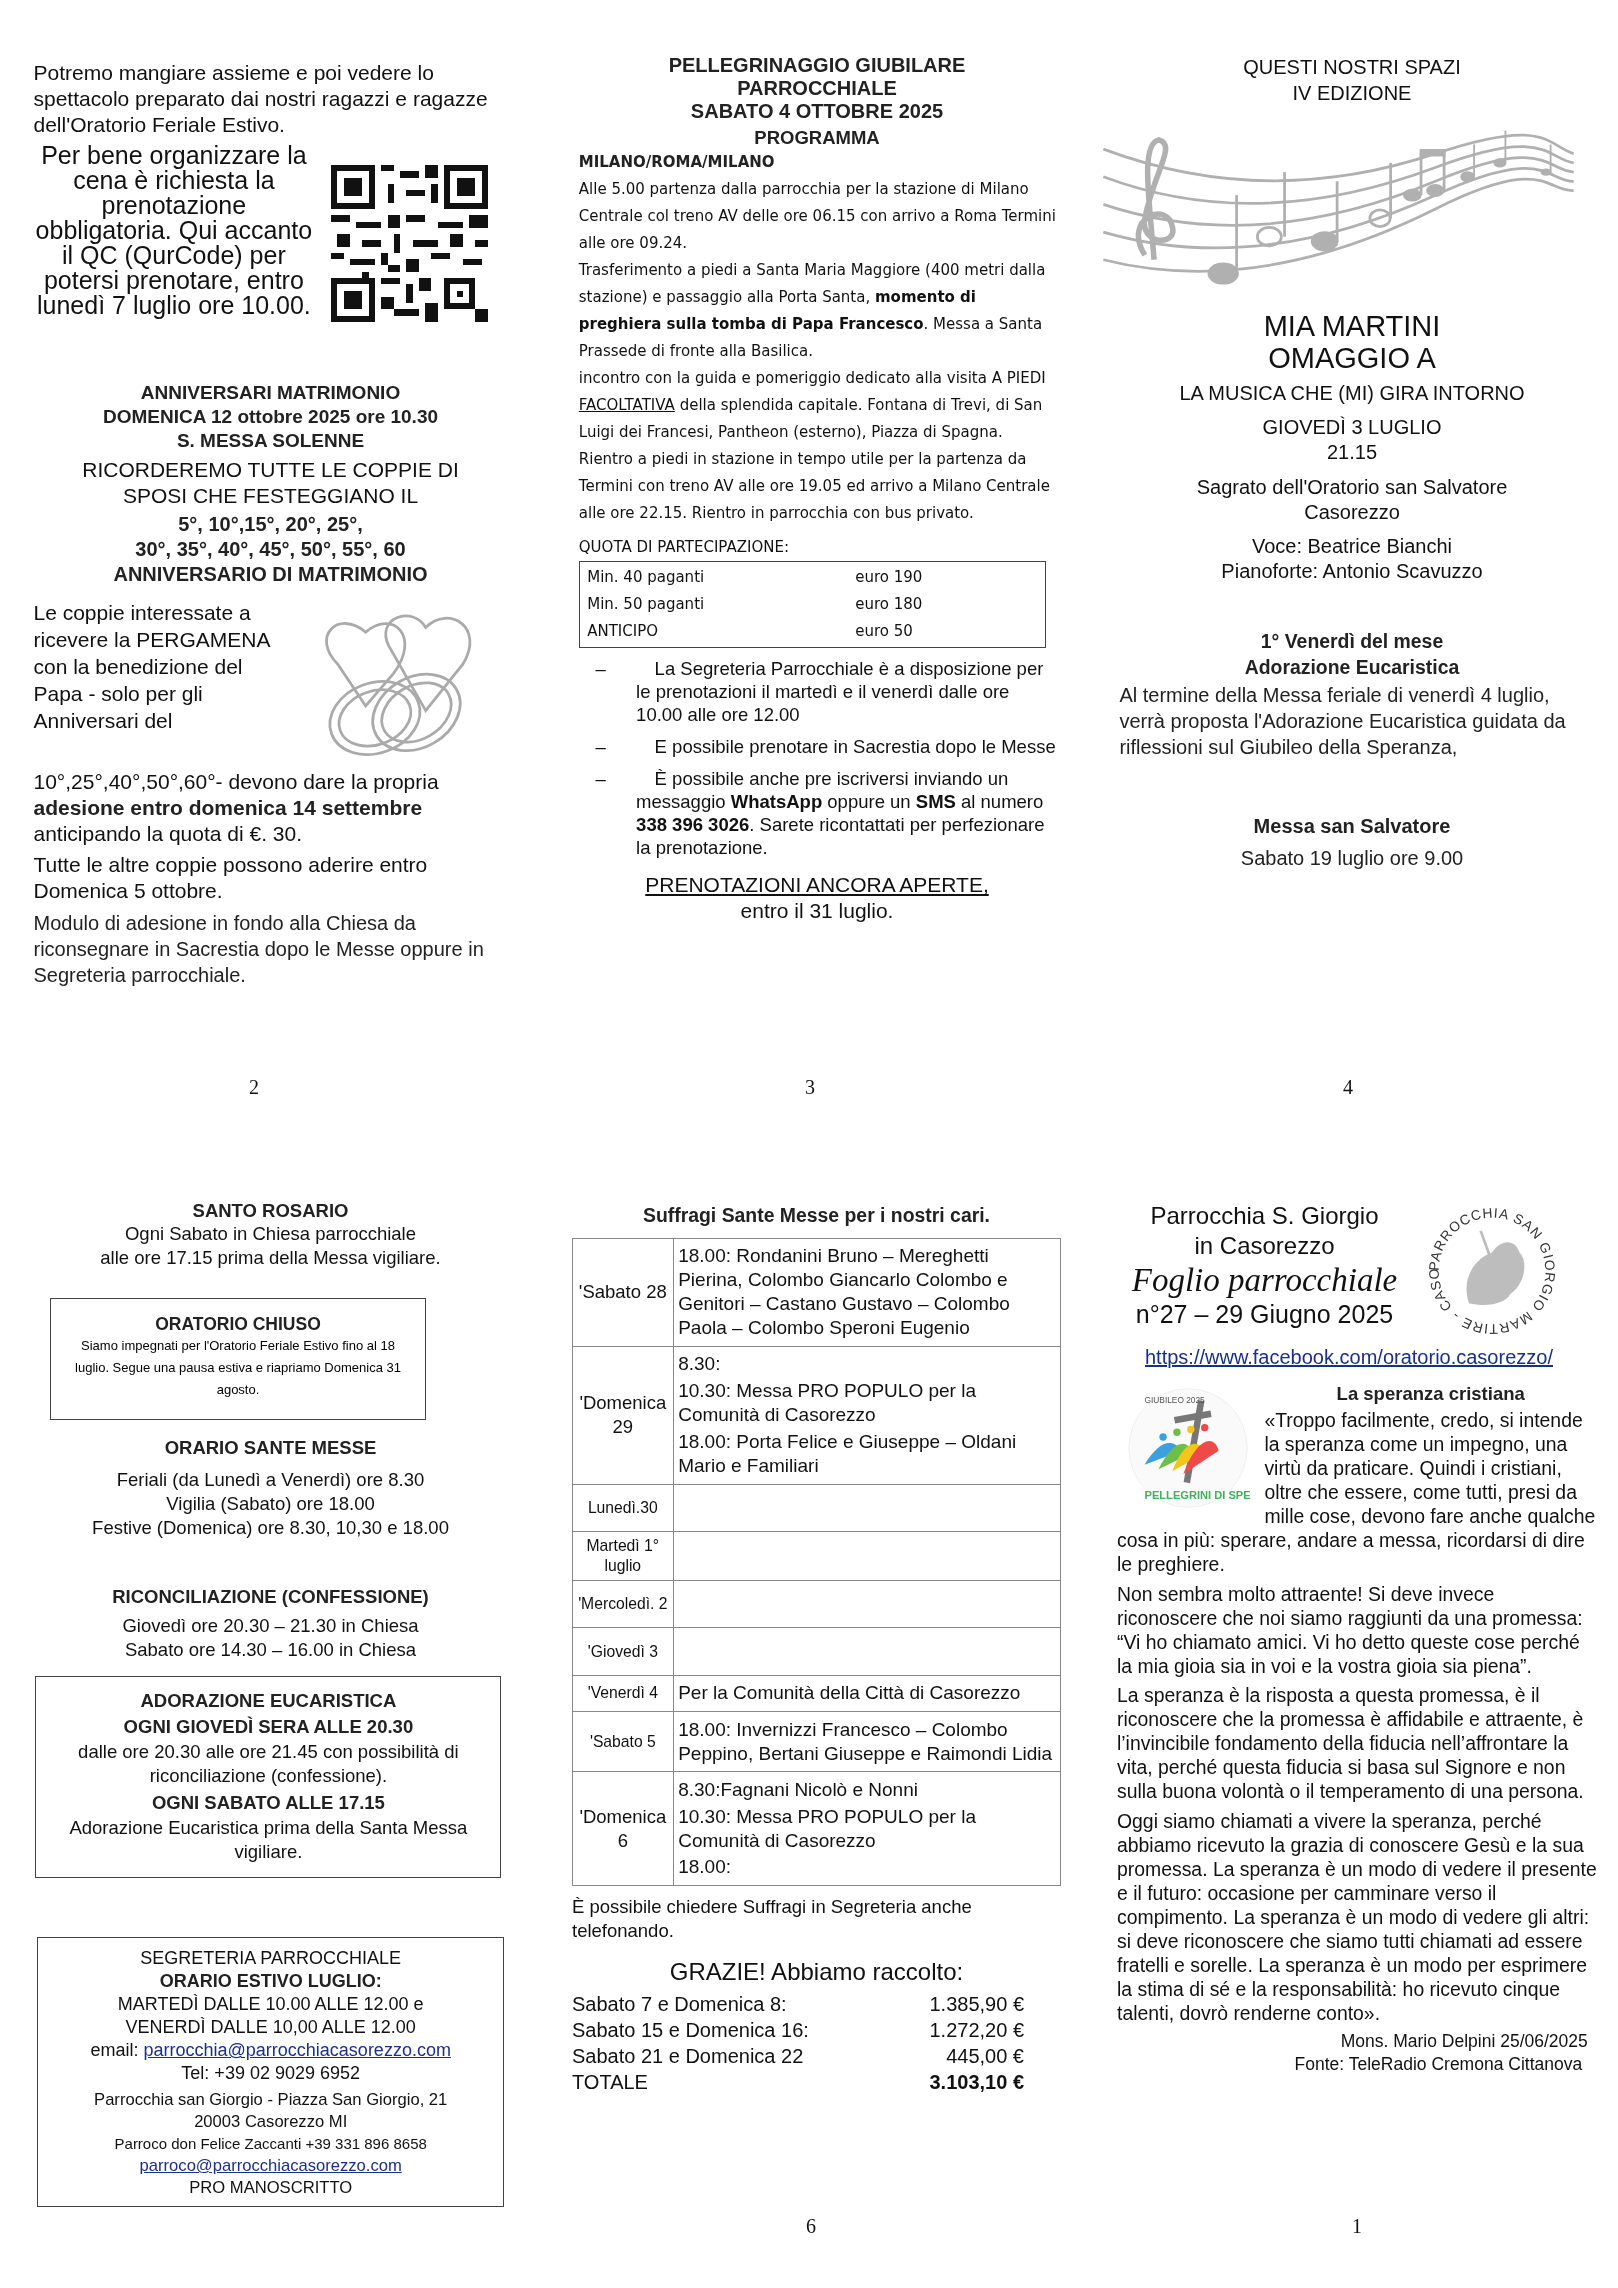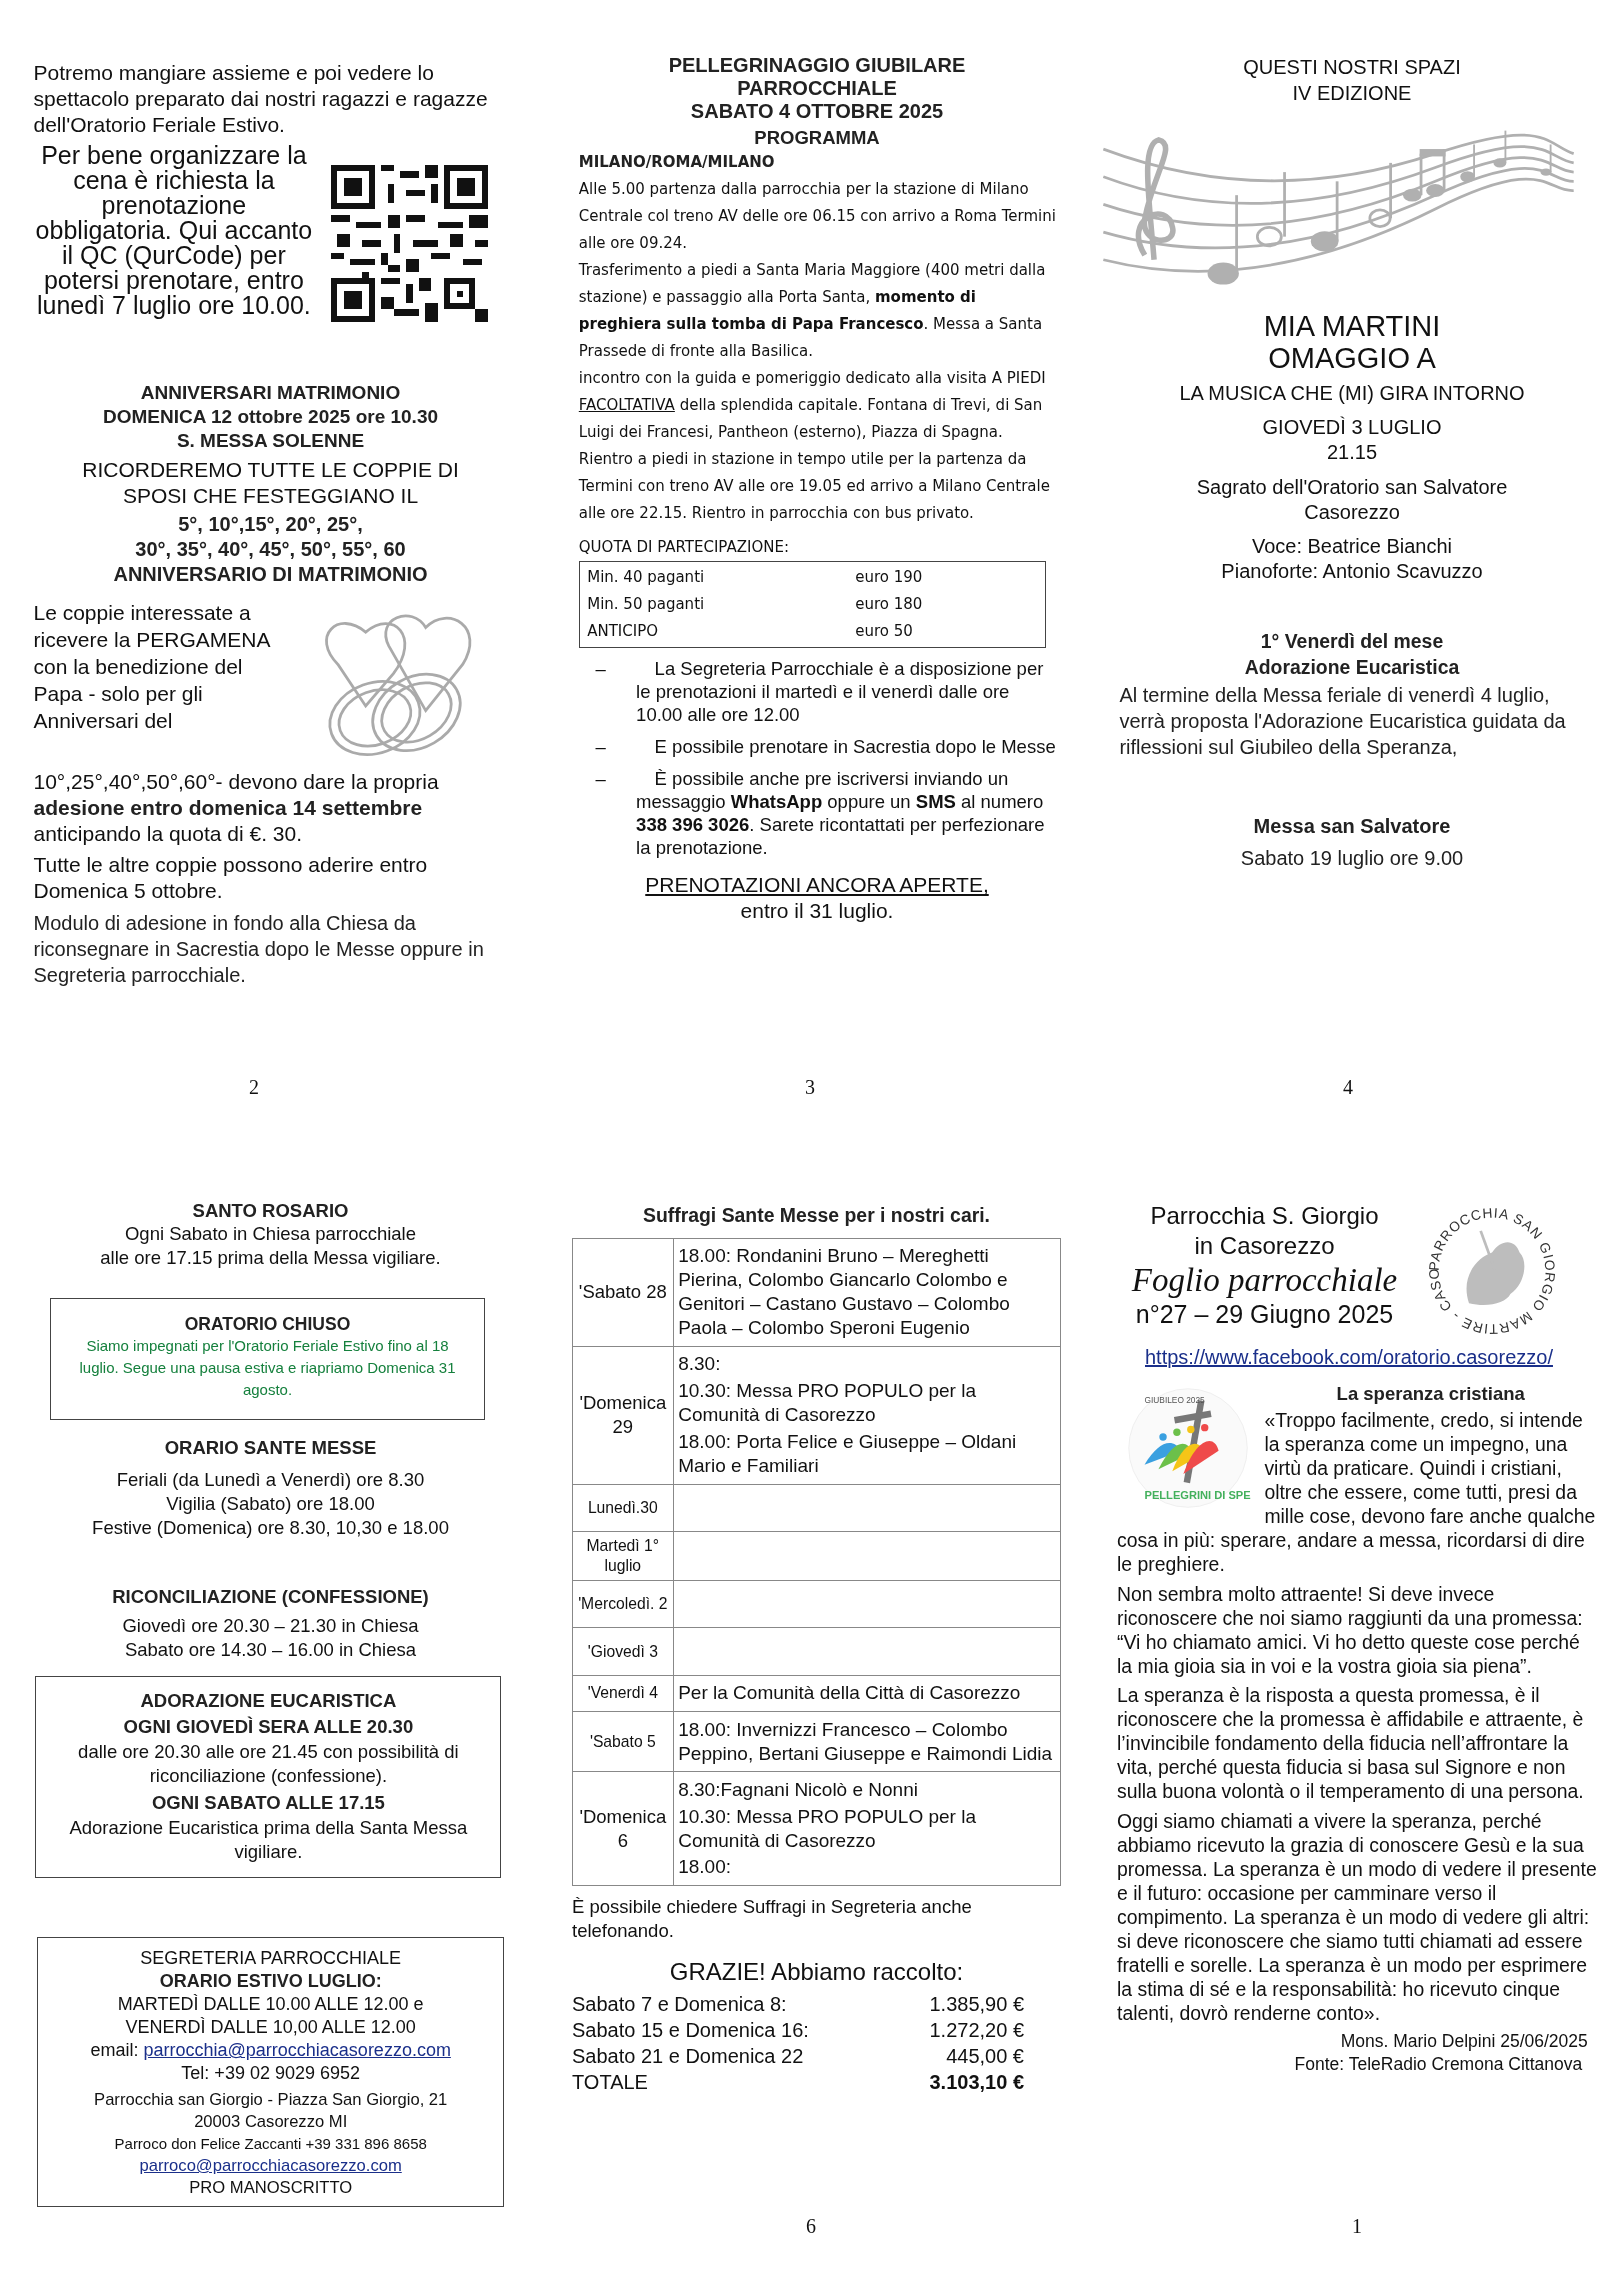--- a/index.html
+++ b/index.html
@@ -270,23 +270,23 @@
   <div class="c" style="font-size:20px;margin-top:9.2px;color:#222;">Sabato 19 luglio ore 9.00</div>
 </div>
 <div class="pnum" style="left:1343px;top:1076px;">4</div>
 
 <div class="panel" id="p5">
   <div class="c b" style="font-size:18.5px;">SANTO ROSARIO</div>
   <div class="c" style="font-size:18.5px;line-height:24px;">
     <div>Ogni Sabato in Chiesa parrocchiale</div>
     <div>alle ore 17.15 prima della Messa vigiliare.</div>
   </div>
-  <div class="boxed c" style="margin:28px 0 0 22px;width:435px;padding:14.8px 18.5px 18.5px;border-width:1.4px;">
+  <div class="boxed c" style="margin:28px 0 0 22px;width:376px;padding:14.8px 18.5px 18.5px;border-width:1.4px;">
     <div class="b" style="font-size:17.5px;">ORATORIO CHIUSO</div>
-    <p style="font-size:15px;line-height:22px;color:#15803d;">Siamo impegnati per l'Oratorio Feriale Estivo fino al 18 luglio. Segue una pausa estiva e riapriamo Domenica 31 agosto.</p>
+    <p style="font-size:13px;line-height:22px;color:#000000;">Siamo impegnati per l'Oratorio Feriale Estivo fino al 18 luglio. Segue una pausa estiva e riapriamo Domenica 31 agosto.</p>
   </div>
   <div class="c b" style="font-size:18.5px;margin-top:16.6px;">ORARIO SANTE MESSE</div>
   <div class="c" style="font-size:18.5px;line-height:24px;margin-top:9.2px;">
     <div>Feriali (da Lunedì a Venerdì) ore 8.30</div>
     <div>Vigilia (Sabato) ore 18.00</div>
     <div>Festive (Domenica) ore 8.30, 10,30 e 18.00</div>
   </div>
   <div class="c b" style="font-size:18.5px;margin-top:46px;">RICONCILIAZIONE (CONFESSIONE)</div>
   <div class="c" style="font-size:18.5px;line-height:24px;margin-top:5.5px;">
     <div>Giovedì ore 20.30 – 21.30 in Chiesa</div>

